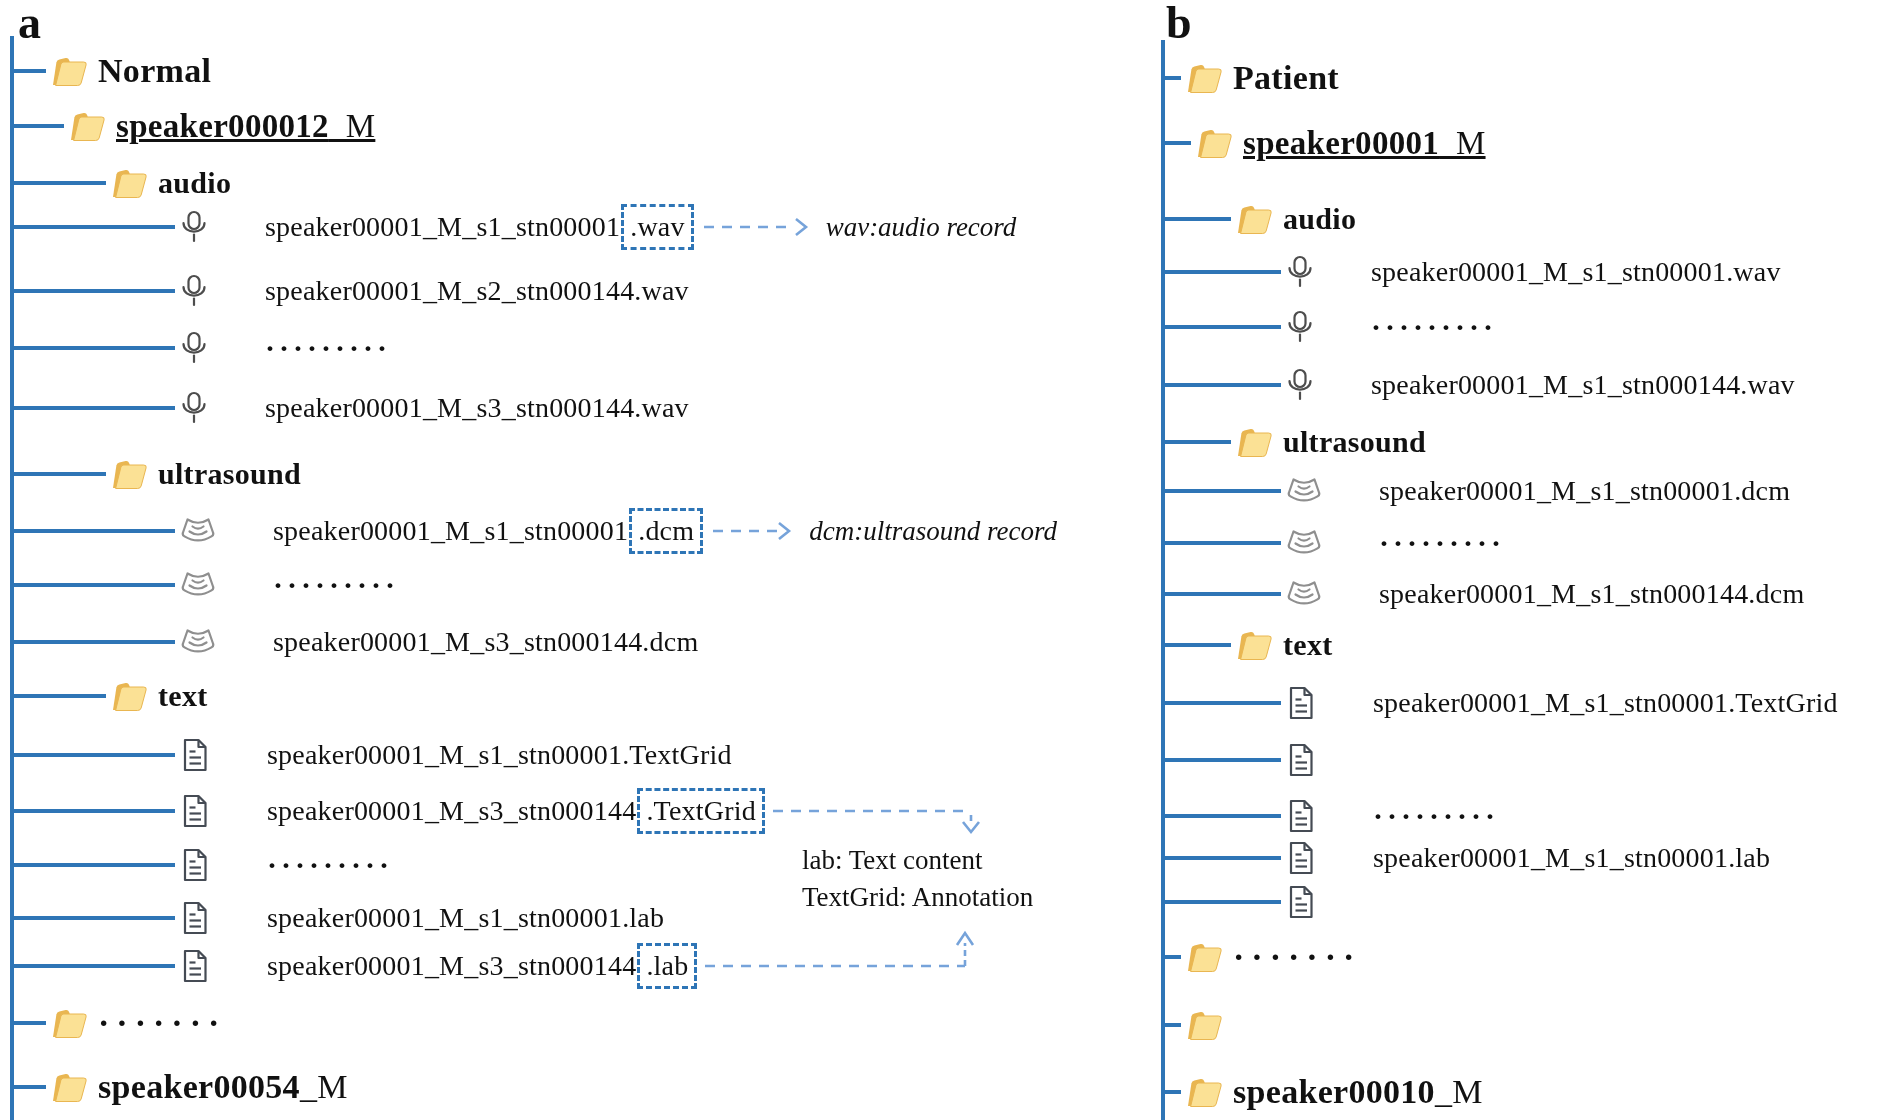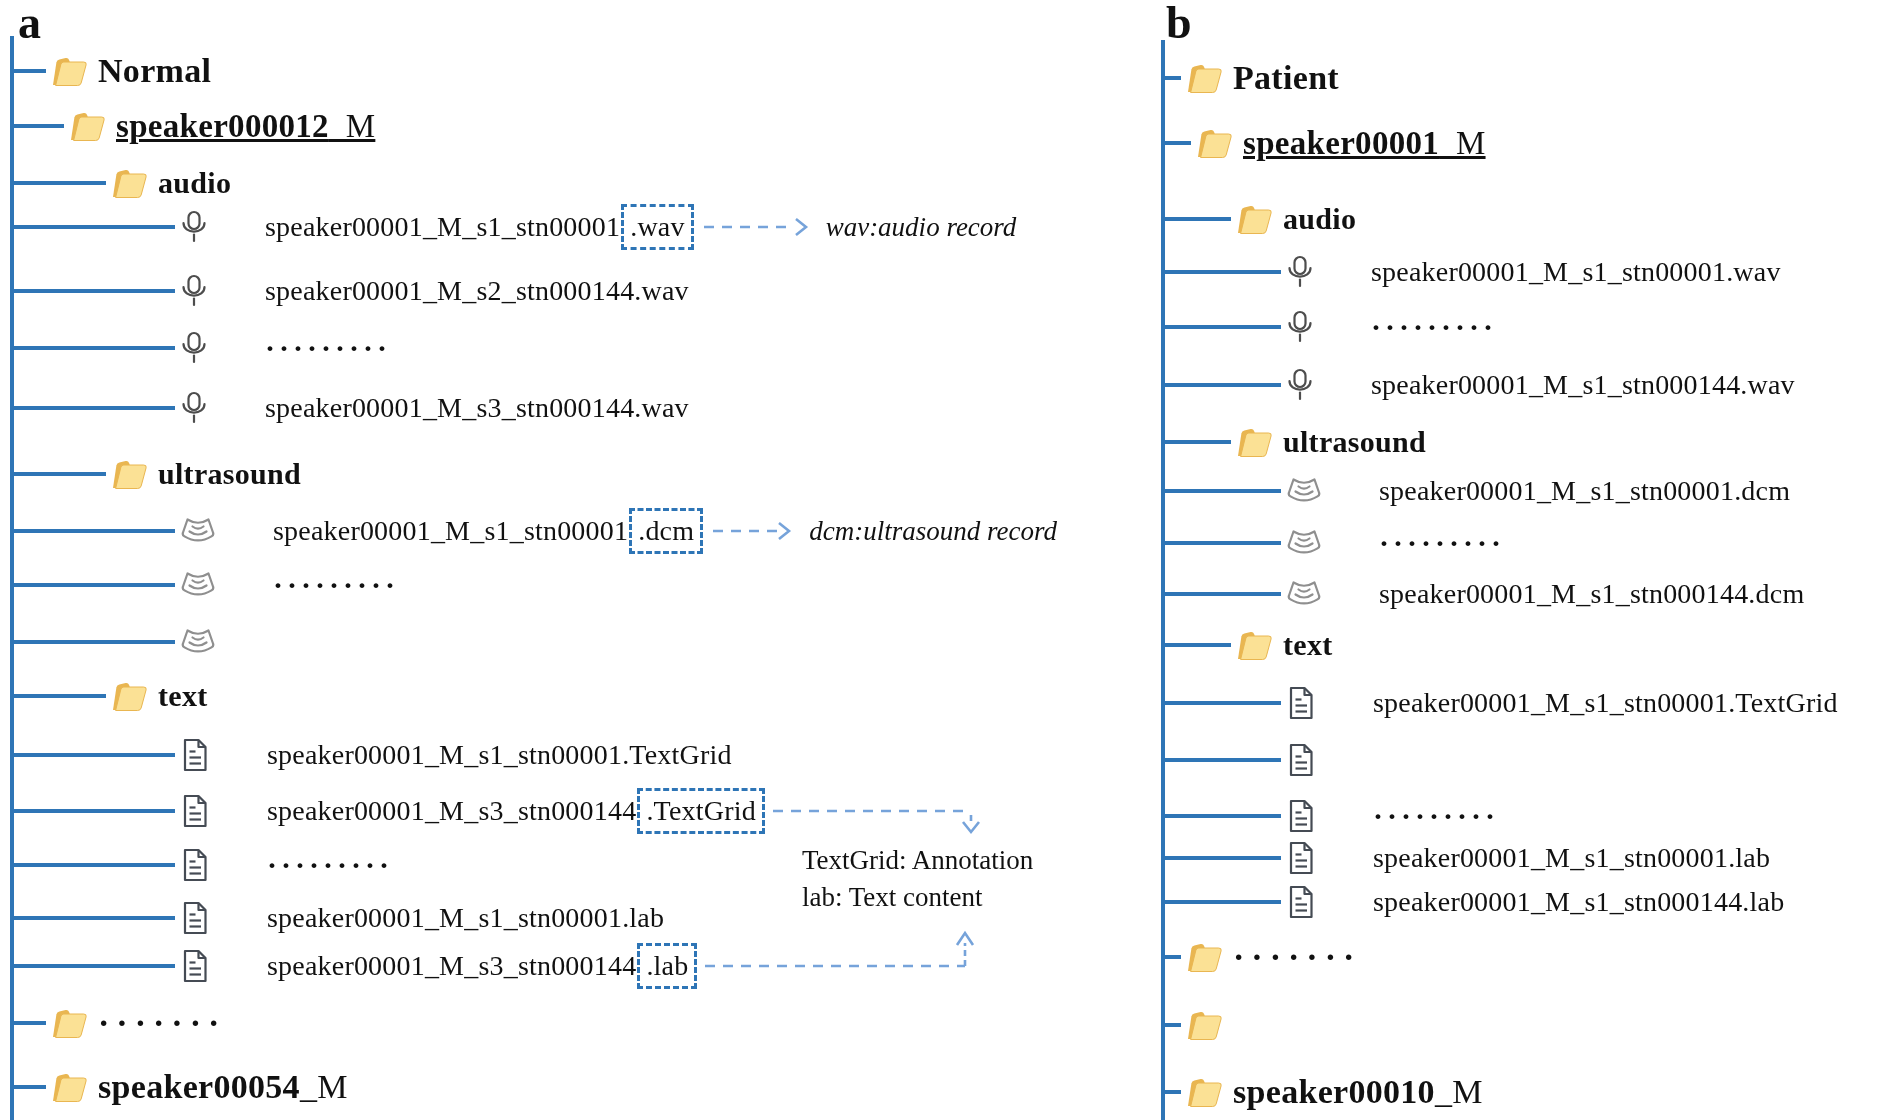--- a/index.html
+++ b/index.html
@@ -143,20 +143,21 @@
       </svg>
       <span class="fname dots-file">·········</span>
     </div>
     <div class="row" style="left:10px;top:620px">
       <div class="branch" style="width:165px"></div>
       <svg class="icon file-ic" width="34" height="31" viewBox="0 0 34 31" fill="none" stroke="#8F8F8F" stroke-width="2.2" stroke-linecap="round" stroke-linejoin="round">
         <path d="M6.5 3.5 Q17 10 27.5 3.5 L32 16.5 Q33 19 30.5 20.4 Q17 28.5 3.5 20.4 Q1 19 2 16.5 Z"></path>
         <path d="M11.5 10.5 Q17 14.8 22.5 10.5"></path>
         <path d="M8.5 15.5 Q17 21.5 25.5 15.5"></path>
       </svg>
+      <span class="fname">speaker00001_M_s3_stn000144.dcm</span>
     </div>
     <div class="row" style="left:10px;top:674px">
       <div class="branch" style="width:96px"></div>
       <svg class="icon folder-ic" width="40" height="34" viewBox="0 0 40 34">
         <path d="M5 31 L8.4 8.6 Q8.9 6 11.4 5.4 L17.6 4.1 Q20.2 3.6 21.1 6.1 L22.1 8.9 L20.6 31 Z" fill="#E9B651"></path>
         <path d="M7.6 31.5 L12.9 10.2 Q13.4 8 15.8 8 L35.6 8 Q38.8 8 38.1 10.8 L33.2 28.9 Q32.5 31.5 29.6 31.5 Z" fill="#FBE195" stroke="#E9B651" stroke-width="1"></path>
       </svg>
       <span class="flabel d2l"><span>text</span></span>
     </div>
     <div class="row" style="left:10px;top:733px">
@@ -383,21 +384,20 @@
     </div>
     <div class="row" style="left:1161px;top:880px">
       <div class="branch" style="width:120px"></div>
       <svg class="icon file-ic" width="28" height="34" viewBox="0 0 28 34" fill="none" stroke="#454B54" stroke-width="2.2" stroke-linejoin="round">
         <path d="M4 2 H17.5 L24.5 9 V32 H4 Z" fill="#fff"></path>
         <path d="M17.5 2 V9 H24.5"></path>
         <line x1="8.5" y1="13.5" x2="14.5" y2="13.5"></line>
         <line x1="8.5" y1="19.5" x2="20" y2="19.5"></line>
         <line x1="8.5" y1="25.5" x2="20" y2="25.5"></line>
       </svg>
-      <span class="fname">speaker00001_M_s1_stn000144.lab</span>
     </div>
     <div class="row" style="left:1161px;top:935px">
       <div class="branch" style="width:20px"></div>
       <svg class="icon folder-ic" width="40" height="34" viewBox="0 0 40 34">
         <path d="M5 31 L8.4 8.6 Q8.9 6 11.4 5.4 L17.6 4.1 Q20.2 3.6 21.1 6.1 L22.1 8.9 L20.6 31 Z" fill="#E9B651"></path>
         <path d="M7.6 31.5 L12.9 10.2 Q13.4 8 15.8 8 L35.6 8 Q38.8 8 38.1 10.8 L33.2 28.9 Q32.5 31.5 29.6 31.5 Z" fill="#FBE195" stroke="#E9B651" stroke-width="1"></path>
       </svg>
       <span class="dots-folder">·······</span>
     </div>
     <div class="row" style="left:1161px;top:1003px">
@@ -411,15 +411,15 @@
       <div class="branch" style="width:20px"></div>
       <svg class="icon folder-ic" width="40" height="34" viewBox="0 0 40 34">
         <path d="M5 31 L8.4 8.6 Q8.9 6 11.4 5.4 L17.6 4.1 Q20.2 3.6 21.1 6.1 L22.1 8.9 L20.6 31 Z" fill="#E9B651"></path>
         <path d="M7.6 31.5 L12.9 10.2 Q13.4 8 15.8 8 L35.6 8 Q38.8 8 38.1 10.8 L33.2 28.9 Q32.5 31.5 29.6 31.5 Z" fill="#FBE195" stroke="#E9B651" stroke-width="1"></path>
       </svg>
       <span class="flabel d0l"><span>speaker00010</span><span class="suffix">_M</span></span>
     </div>
   </div>
 
 <div class="ann-block">
+  <div>lab: Text content</div>
   <div>TextGrid: Annotation</div>
-  <div>lab: Text content</div>
 </div>
 
 </body></html>

